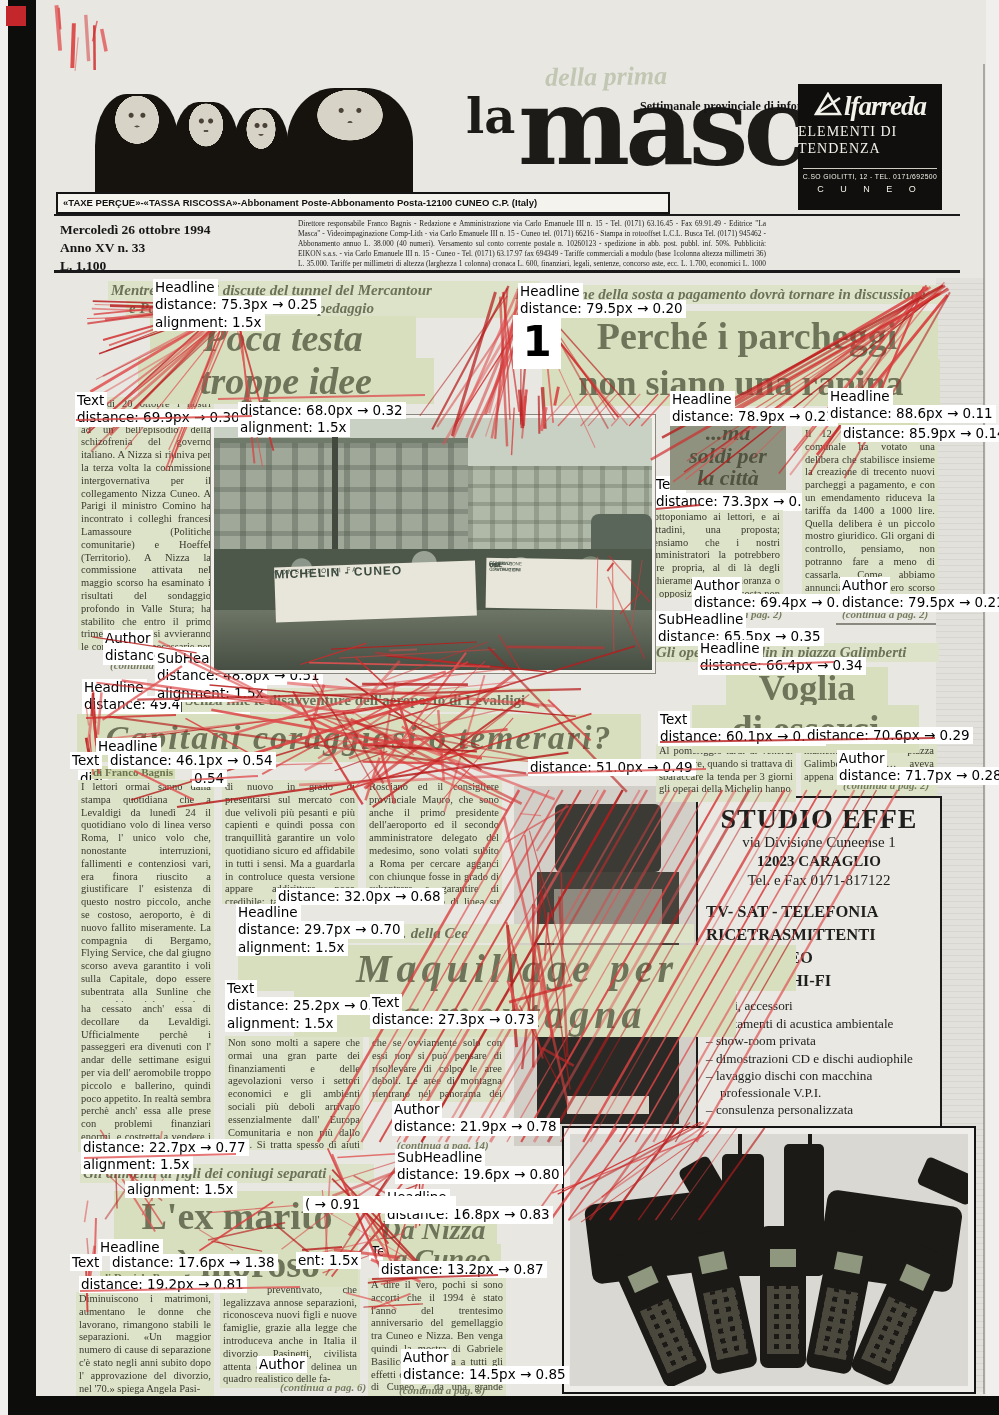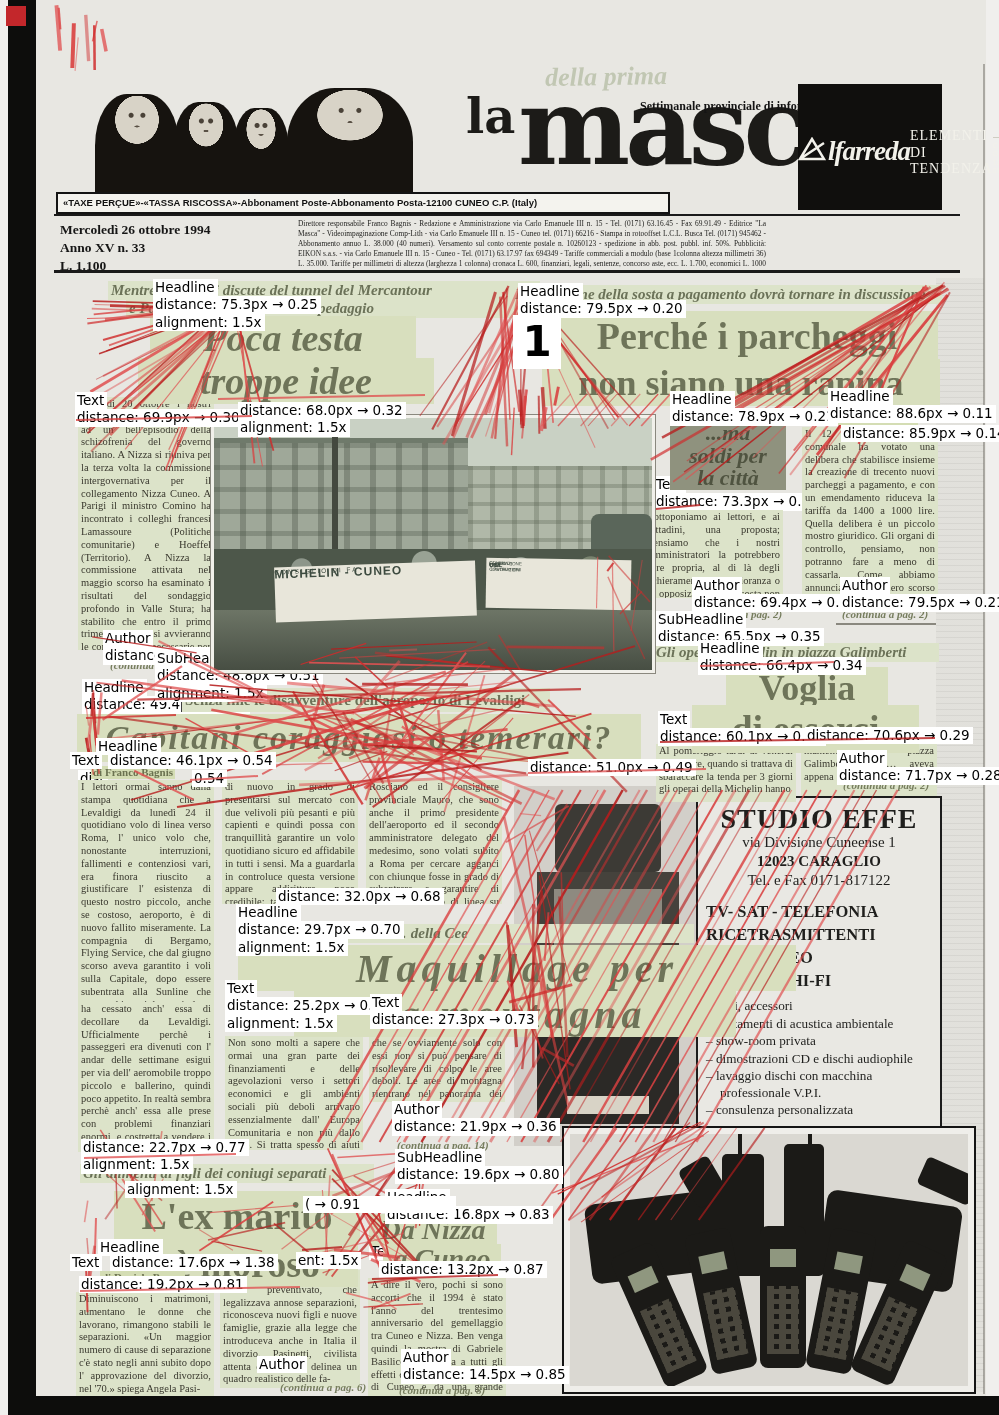--- a/index.html
+++ b/index.html
@@ -24,21 +24,21 @@
       radial-gradient(circle 2.5px at 43% 19%, #4a4238 0 2px, transparent 3px),
       radial-gradient(circle 2.5px at 57% 19%, #4a4238 0 2px, transparent 3px),
       radial-gradient(ellipse 5px 2px at 50% 29%, #5a5146 0 2px, transparent 3px),
       radial-gradient(ellipse 46% 38% at 50% 23%, #d8d3c7 0 56%, transparent 57%),
       linear-gradient(#16130f,#16130f)}
   .logo-la{left:466px;top:92px;z-index:2;font:bold 48px/1 "DejaVu Serif",serif;color:#1c1b18}
   .logo-masca{left:518px;top:74px;z-index:2;font:bold 106px/1 "DejaVu Serif",serif;
      letter-spacing:-5px;color:#1c1b18}
   .tagline{left:640px;top:100px;z-index:3;font:bold 12px/1 "Liberation Serif",serif;color:#141414}
   .alf{left:798px;top:84px;width:144px;height:126px;background:#100f0d;color:#f2f1ea;z-index:3;
-     display:flex;flex-direction:row;align-items:center;padding-top:8px;box-sizing:border-box}
+     display:flex;flex-direction:column;align-items:center;padding-top:8px;box-sizing:border-box}
   .alf-row{display:flex;align-items:center;gap:2px}
   .alf-name{font:bold italic 27px/1 "Liberation Serif",serif;letter-spacing:-1px}
   .alf-el{font:14px/1.2 "Liberation Serif",serif;letter-spacing:1px;margin-top:4px}
   .alf-addr{font:6.8px/1.2 "Liberation Sans",sans-serif;border-top:1px solid #cfcdc2;
      margin-top:10px;padding-top:4px;letter-spacing:.4px}
   .alf-cuneo{font:9px/1.2 "Liberation Sans",sans-serif;letter-spacing:7px;margin-top:3px}
   .taxe{left:56px;top:192px;width:600px;height:18px;border:2px solid #141414;background:#f4f3ee;
      z-index:2;font:bold 9.5px/17px "Liberation Sans",sans-serif;color:#111;padding:0 5px;
      white-space:nowrap;overflow:hidden}
   .rule1{left:54px;top:214px;width:906px;height:2px;background:#1a1a1a;z-index:2}
@@ -752,21 +752,21 @@
         <span>Text</span>
         <span>distance: 25.2px → 0.75</span>
         <span>alignment: 1.5x</span>
       </div>
       <div class="anno" style="left: 370px; top: 994px;">
         <span>Text</span>
         <span>distance: 27.3px → 0.73</span>
       </div>
       <div class="anno" style="left: 392px; top: 1101px;">
         <span>Author</span>
-        <span>distance: 21.9px → 0.36</span>
+        <span>distance: 21.9px → 0.78</span>
       </div>
       <div class="anno" style="left: 395px; top: 1149px;">
         <span>SubHeadline</span>
         <span>distance: 19.6px → 0.80</span>
       </div>
       <div class="anno" style="left: 385px; top: 1189px;">
         <span>Headline</span>
         <span>distance: 16.8px → 0.83</span>
       </div>
       <div class="anno" style="left: 369px; top: 1243px; z-index: 4;">

